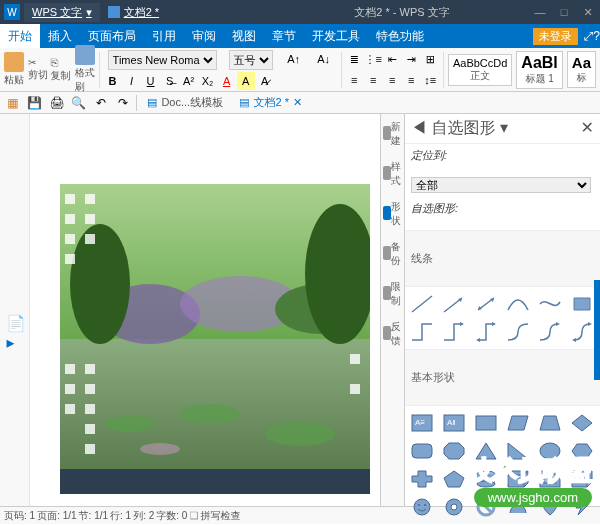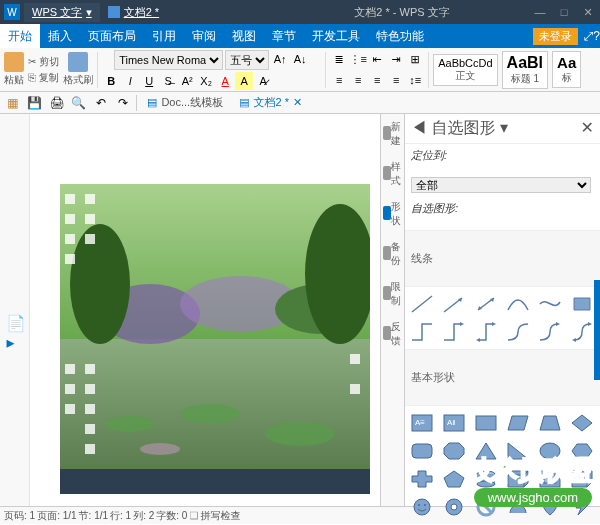--- a/index.html
+++ b/index.html
@@ -14,21 +14,21 @@
 .titlebar .controls { display: flex; }
 .titlebar .ctrl { width: 24px; height: 24px; display: flex; align-items: center; justify-content: center; cursor: pointer; color: #aaa; }
 .menubar { background: #0072c6; height: 24px; display: flex; align-items: center; font-size: 12px; }
 .menubar .item { padding: 0 8px; color: #fff; height: 100%; display: flex; align-items: center; cursor: pointer; }
 .menubar .item.active { background: #fff; color: #0072c6; }
 .menubar .login-btn { margin-left: auto; background: #f0a020; color: #fff; padding: 1px 6px; font-size: 11px; margin-right: 6px; }
 .ribbon { background: #f8f8f8; border-bottom: 1px solid #ccc; height: 44px; display: flex; align-items: center; padding: 2px 4px; gap: 4px; }
 .ribbon-grp { display: flex; flex-direction: column; align-items: center; font-size: 10px; color: #555; }
 .ribbon-grp .big-icon { width: 20px; height: 20px; background: #e8a855; border-radius: 2px; margin-bottom: 1px; }
 .ribbon-sep { width: 1px; background: #ddd; height: 36px; }
-.font-sel { display: flex; gap: 2px; margin: 0 12px; }
+.font-sel { display: flex; gap: 12px; margin: 0 4px; }
 .font-sel select { font-size: 11px; border: 1px solid #ccc; height: 20px; }
 .fmt-row { display: flex; gap: 1px; }
 .fmt-btn { width: 18px; height: 18px; display: flex; align-items: center; justify-content: center; font-size: 11px; cursor: pointer; border: 1px solid transparent; }
 .ribbon .style-box { border: 1px solid #ccc; padding: 2px 4px; font-size: 11px; background: #fff; display: flex; flex-direction: column; align-items: center; }
 .qat { background: #f8f8f8; border-bottom: 1px solid #ccc; height: 22px; display: flex; align-items: center; padding: 0 4px; gap: 4px; }
 .qat-btn { width: 18px; height: 18px; cursor: pointer; display: flex; align-items: center; justify-content: center; font-size: 12px; }
 .qat-sep { width: 1px; background: #ccc; height: 16px; }
 .doc-tab { display: flex; align-items: center; gap: 4px; padding: 0 6px; font-size: 11px; color: #555; }
 .doc-tab.active { color: #0072c6; }
 .main-area { display: flex; height: 392px; }
@@ -88,21 +88,21 @@
   <div class="login-btn">未登录</div>
   <div class="ctrl" style="color:#fff">⤢</div>
   <div class="ctrl" style="color:#fff">?</div>
 </div>
 
 <div class="ribbon">
   <div class="ribbon-grp">
       <div class="big-icon"></div>
       <span>粘贴</span>
     </div>
-  <div style="display:flex;flex-direction:column;font-size:10px;gap:2px;color:#555">
+  <div style="display:flex;flex-direction:row;font-size:10px;gap:2px;color:#555">
     <div>✂ <span>剪切</span></div>
     <div>⎘ <span>复制</span></div>
   </div>
   <div class="ribbon-grp">
       <div class="big-icon" style="background:#7aa5d2"></div>
       <span>格式刷</span>
     </div>
   <div class="ribbon-sep"></div>
   <div style="display:flex;flex-direction:column;gap:2px">
     <div class="font-sel">

